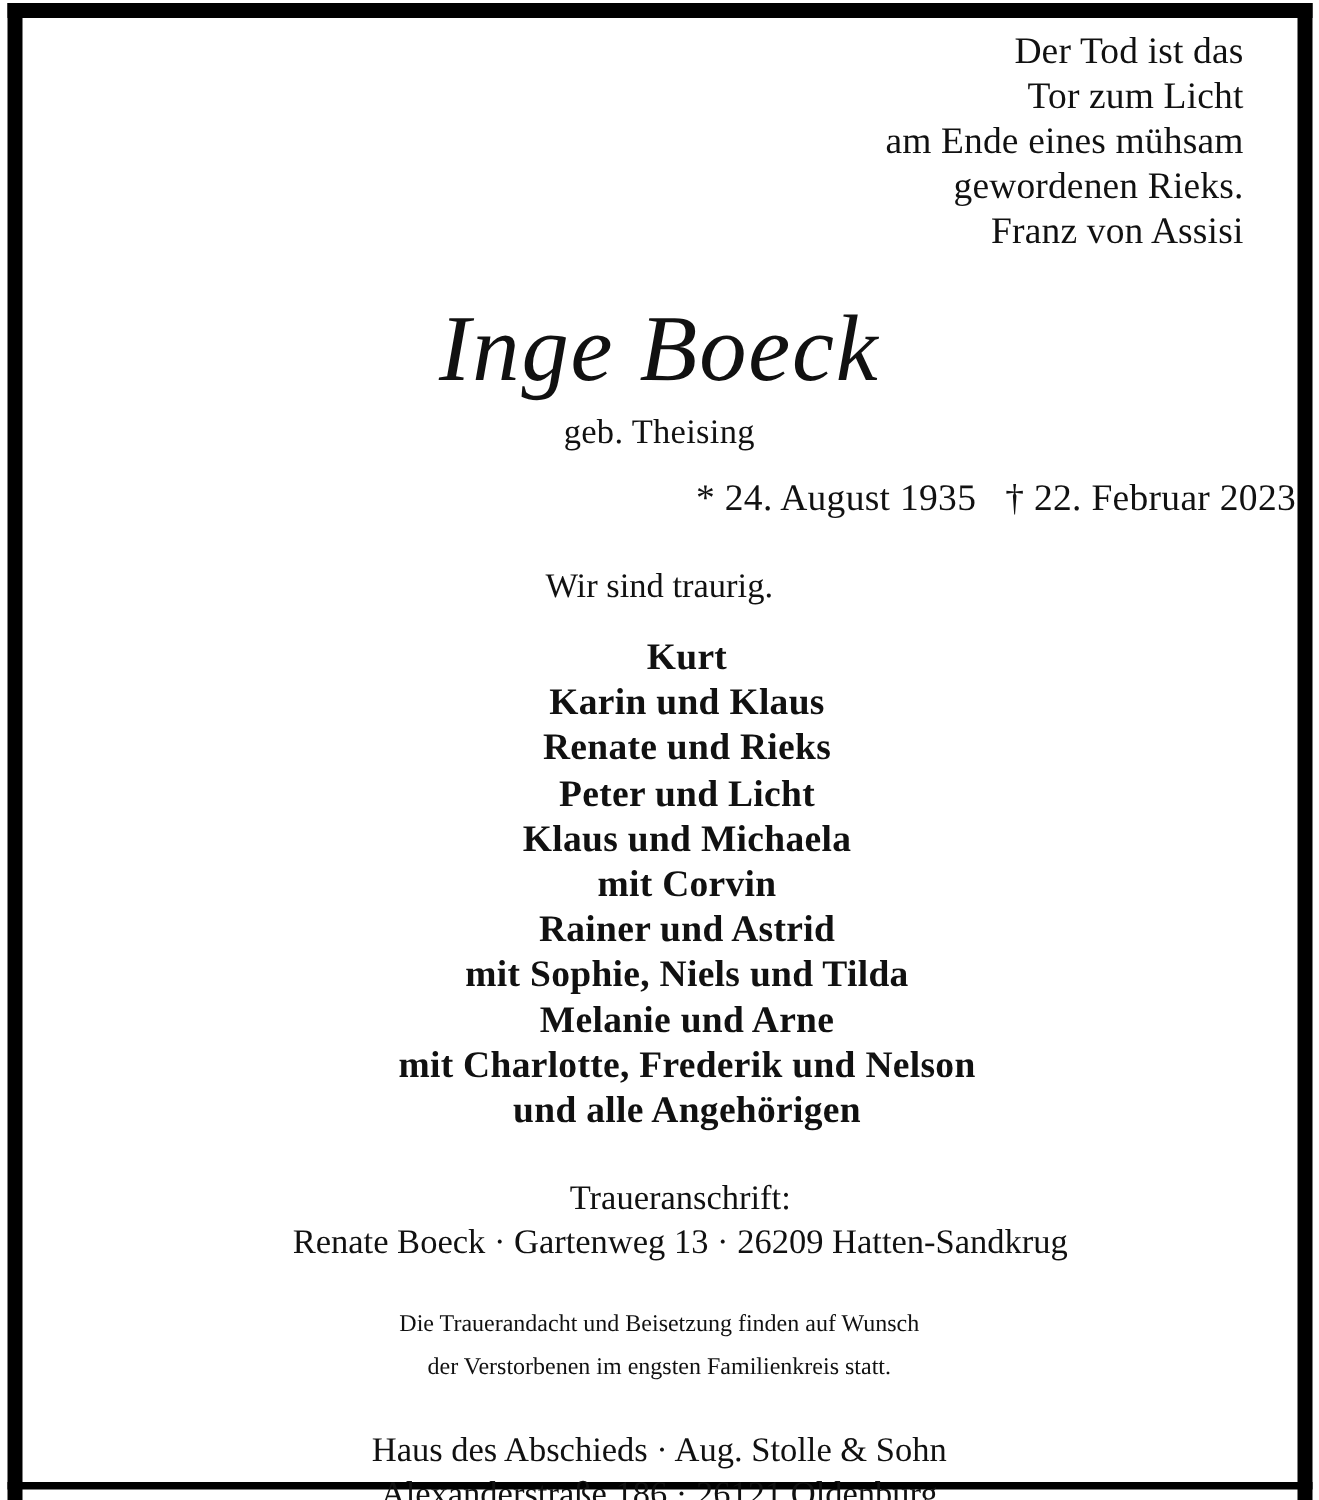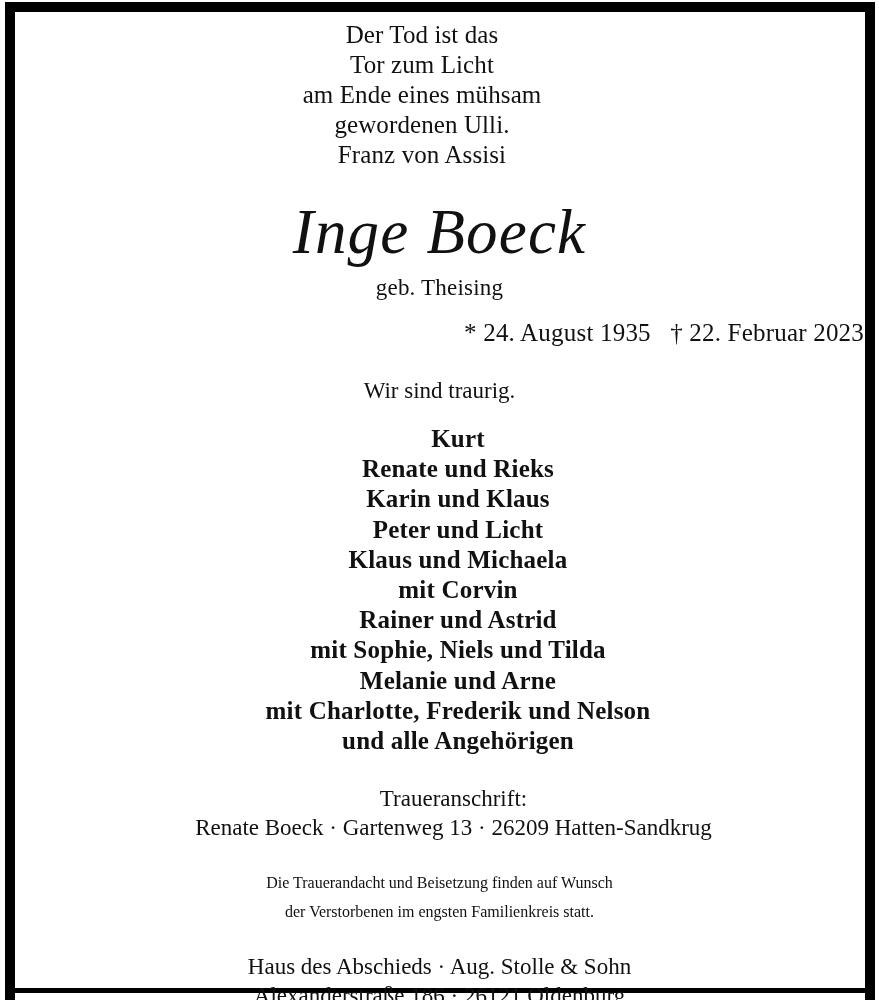--- a/index.html
+++ b/index.html
@@ -50,21 +50,21 @@
     position: absolute;
     left: 15px;
     top: 12px;
     right: 15px;
     bottom: 0;
     box-sizing: border-box;
   }
 
   
   .quote-block {
-    text-align: center;
+    text-align: right;
     padding-right: 35px;
     padding-top: 8px;
     font-size: 25px;
     line-height: 30px;
     letter-spacing: 0.1px;
   }
   .quote-line { display: block; white-space: pre; }
   .quote-attribution { display: block; white-space: pre; }
 
   
@@ -153,37 +153,37 @@
 
   <div class="mourning-frame"></div>
   <div class="frame-bottom-rule"></div>
 
   <div class="frame-inner">
 
     <div class="quote-block">
       <span class="quote-line">Der Tod ist das</span>
       <span class="quote-line">Tor zum Licht</span>
       <span class="quote-line">am Ende eines mühsam</span>
-      <span class="quote-line">gewordenen Ulli.</span>
+      <span class="quote-line">gewordenen Rieks.</span>
       <span class="quote-attribution">Franz von Assisi</span>
     </div>
 
     <div class="name-block">
       <h1 class="deceased-name">Inge Boeck</h1>
       <span class="maiden-name">geb. Theising</span>
     </div>
 
     <div class="life-dates">* 24. August 1935   † 22. Februar 2023</div>
 
     <div class="sentiment">Wir sind traurig.</div>
 
     <div class="survivors">
       <span class="survivor-line">Kurt</span>
+      <span class="survivor-line">Karin und Klaus</span>
       <span class="survivor-line">Renate und Rieks</span>
-      <span class="survivor-line">Karin und Klaus</span>
       <span class="survivor-line">Peter und Licht</span>
       <span class="survivor-line">Klaus und Michaela</span>
       <span class="survivor-line">mit Corvin</span>
       <span class="survivor-line">Rainer und Astrid</span>
       <span class="survivor-line">mit Sophie, Niels und Tilda</span>
       <span class="survivor-line">Melanie und Arne</span>
       <span class="survivor-line">mit Charlotte, Frederik und Nelson</span>
       <span class="survivor-line">und alle Angehörigen</span>
     </div>
 

